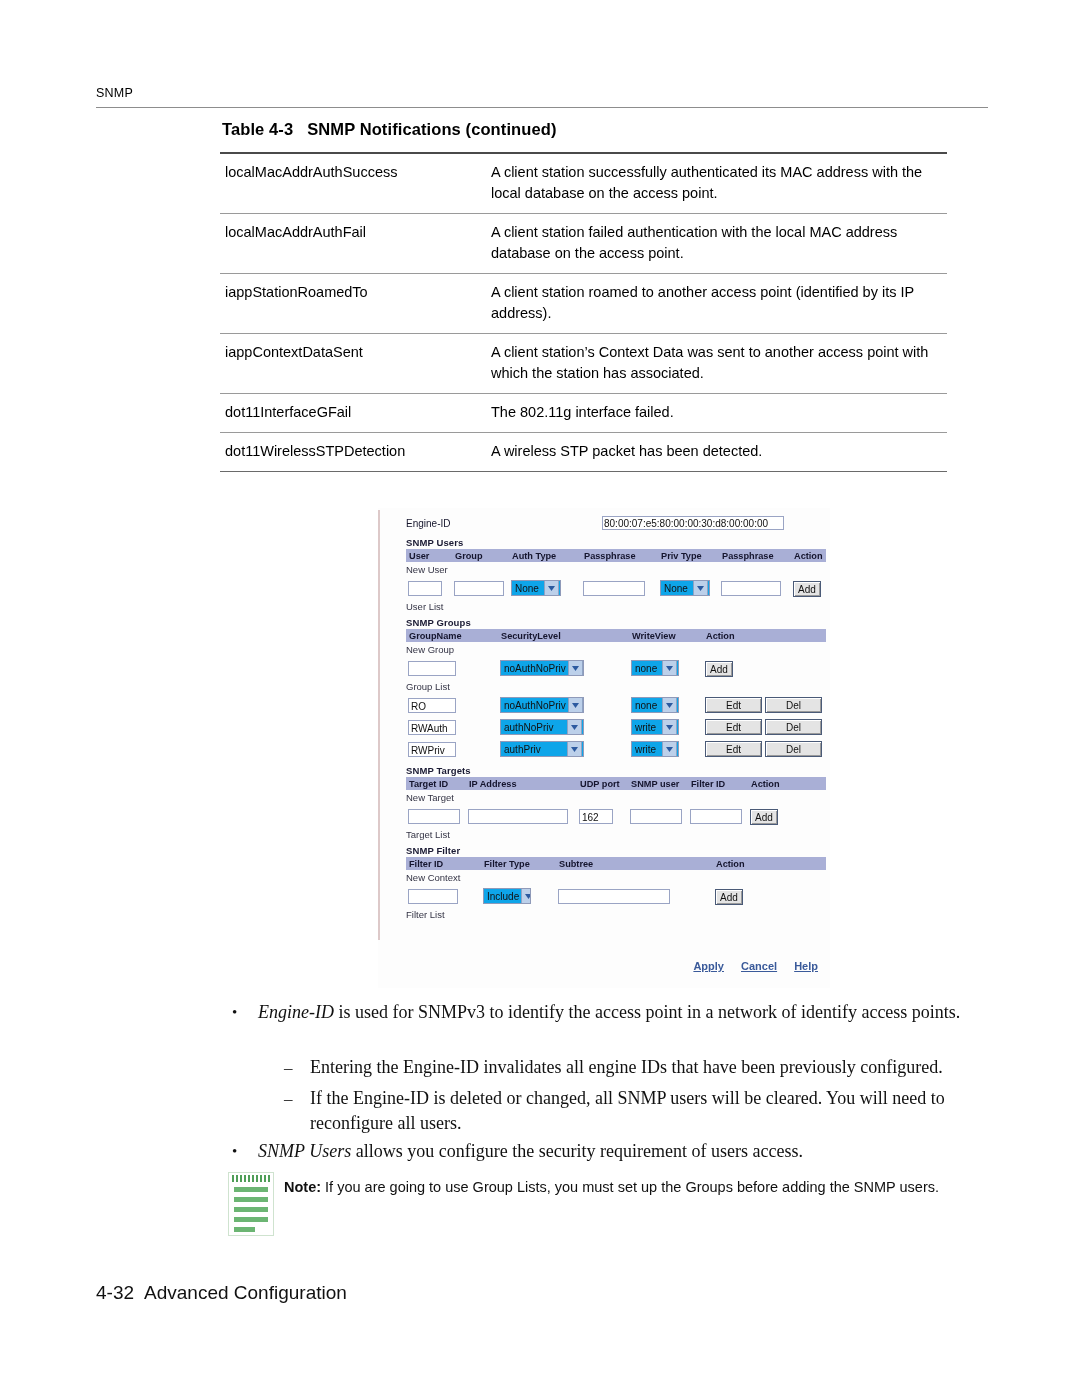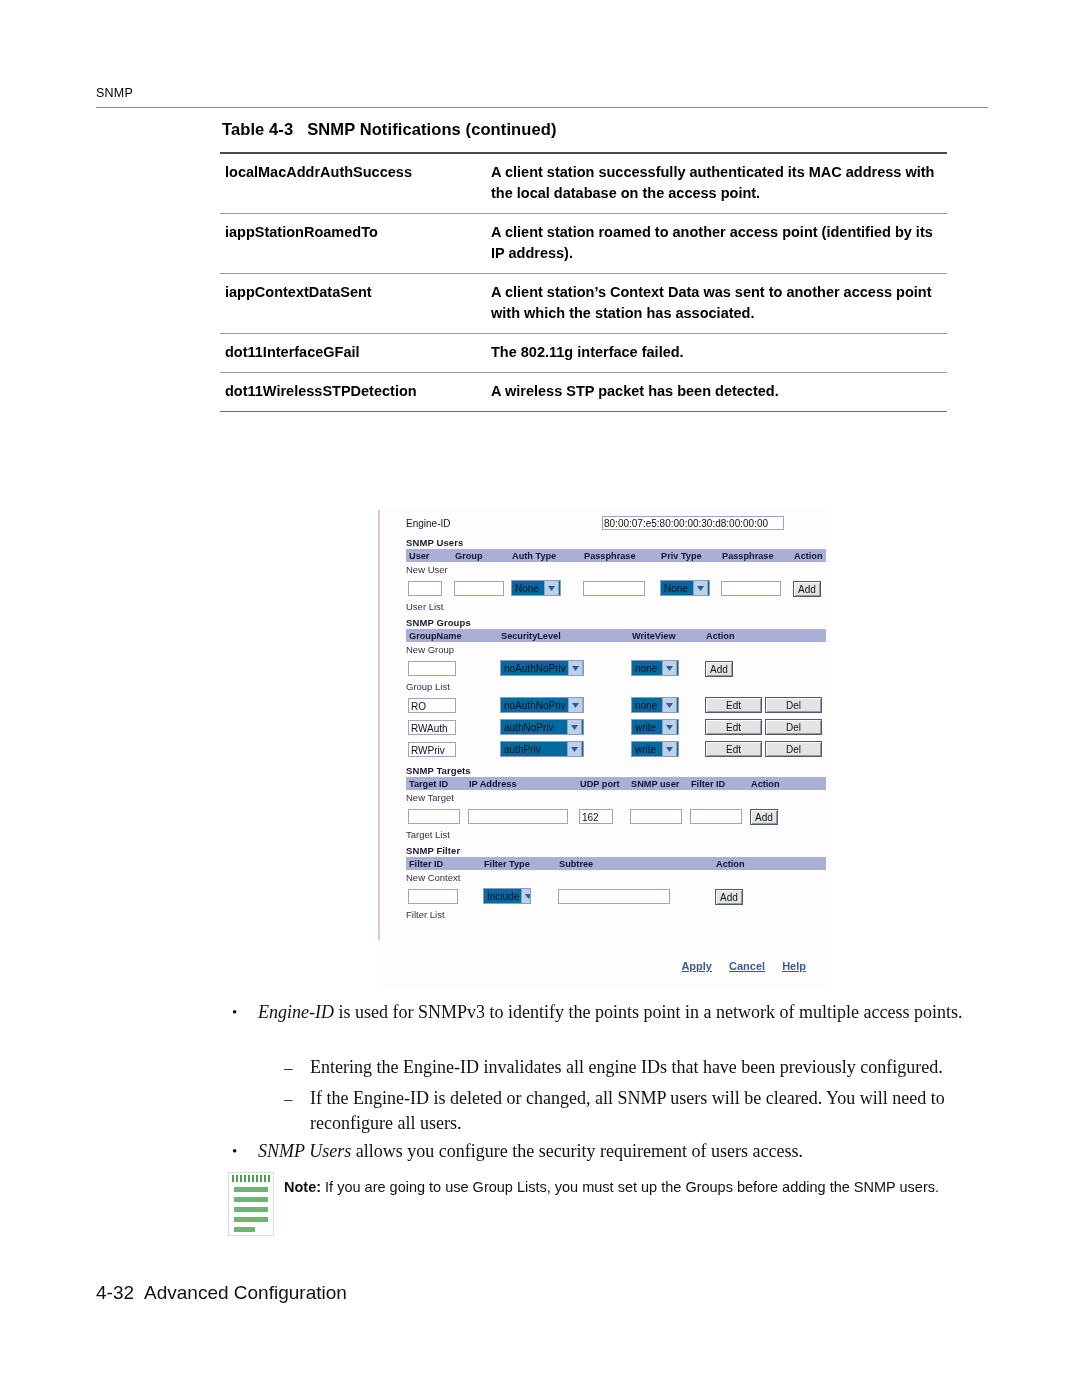--- a/index.html
+++ b/index.html
@@ -46,21 +46,20 @@
   }
   .table-caption .capnum { margin-right: 14px; }
 
   .notif-table {
     position: absolute;
     left: 220px;
     top: 152px;
     width: 722px;
     border-collapse: collapse;
     table-layout: fixed;
-    font-weight: bold;
   }
   .notif-table td {
     vertical-align: top;
     font-size: 14.5px;
     line-height: 21px;
     padding: 8px 0 9px 0;
     border-top: 1px solid #9a9a9a;
   }
   .notif-table tr:first-child td { border-top: 2.5px solid #4a4a4a; }
   .notif-table tr:last-child td { border-bottom: 1.6px solid #6a6a6a; }
@@ -163,21 +162,21 @@
     box-sizing: border-box;
     color: #111;
     white-space: nowrap;
     overflow: hidden;
   }
 
   
   .sel {
     height: 16px;
     border: 1px solid #8f9ab9;
-    background: #0369a1;
+    background: #0ea5e9;
     display: flex;
     align-items: center;
     justify-content: space-between;
     box-sizing: border-box;
     font-size: 10px;
     color: #111;
     padding-left: 3px;
     overflow: hidden;
   }
   .sel .txt { white-space: nowrap; }
@@ -209,21 +208,21 @@
     box-shadow: inset 1px 1px 0 #ffffff, inset -1px -1px 0 #9a9a9a;
     box-sizing: border-box;
     white-space: nowrap;
   }
   .btn.sm { min-width: 22px; padding: 0 20px; }
   .btnpair { display: flex; gap: 3px; }
 
   .links {
     position: absolute;
     left: 28px;
-    right: 24px;
+    right: 12px;
     top: 452px;
     text-align: right;
     font-size: 11px;
     font-weight: bold;
   }
   .links a {
     color: #3a5a9a;
     text-decoration: underline;
     margin-left: 14px;
   }
@@ -321,20 +320,24 @@
 
 <div class="table-caption">
   <span class="capnum">Table 4-3</span><span>SNMP Notifications (continued)</span>
 </div>
 
 <table class="notif-table">
   <tbody>
     <tr>
       <td class="c-name">localMacAddrAuthSuccess</td>
       <td class="c-desc">A client station successfully authenticated its MAC address with the local database on the access point.</td>
+    </tr>
+    <tr>
+      <td class="c-name">localMacAddrAuthFail</td>
+      <td class="c-desc">A client station failed authentication with the local MAC address database on the access point.</td>
     </tr>
     <tr>
       <td class="c-name">iappStationRoamedTo</td>
       <td class="c-desc">A client station roamed to another access point (identified by its IP address).</td>
     </tr>
     <tr>
       <td class="c-name">iappContextDataSent</td>
       <td class="c-desc">A client station’s Context Data was sent to another access point with which the station has associated.</td>
     </tr>
     <tr>
@@ -599,21 +602,21 @@
 
   <div class="links">
     <a href="#">Apply</a>
     <a href="#">Cancel</a>
     <a href="#">Help</a>
   </div>
 </div>
 
 <div class="prose bullet" style="left:258px; top:1000px; width:712px;">
   <span class="bdot">•</span>
-  <span class="ital">Engine-ID</span><span> is used for SNMPv3 to identify the points point in a network of multiple access points.</span>
+  <span class="ital">Engine-ID</span><span> is used for SNMPv3 to identify the access point in a network of identify access points.</span>
 </div>
 
 <div class="prose bullet" style="left:310px; top:1055px; width:660px;">
   <span class="bdash">–</span>
   <span>Entering the Engine-ID invalidates all engine IDs that have been previously configured.</span>
 </div>
 
 <div class="prose bullet" style="left:310px; top:1086px; width:660px;">
   <span class="bdash">–</span>
   <span>If the Engine-ID is deleted or changed, all SNMP users will be cleared. You will need to reconfigure all users.</span>

